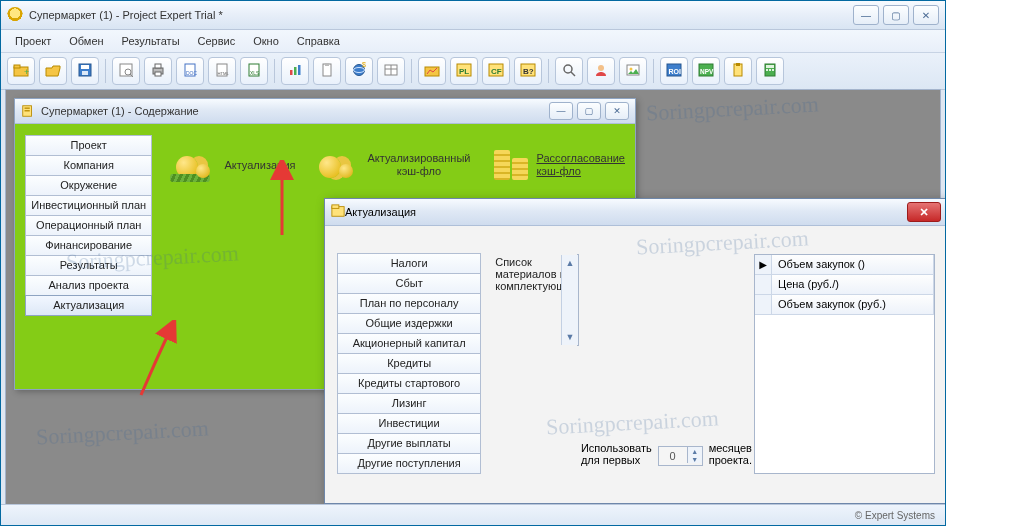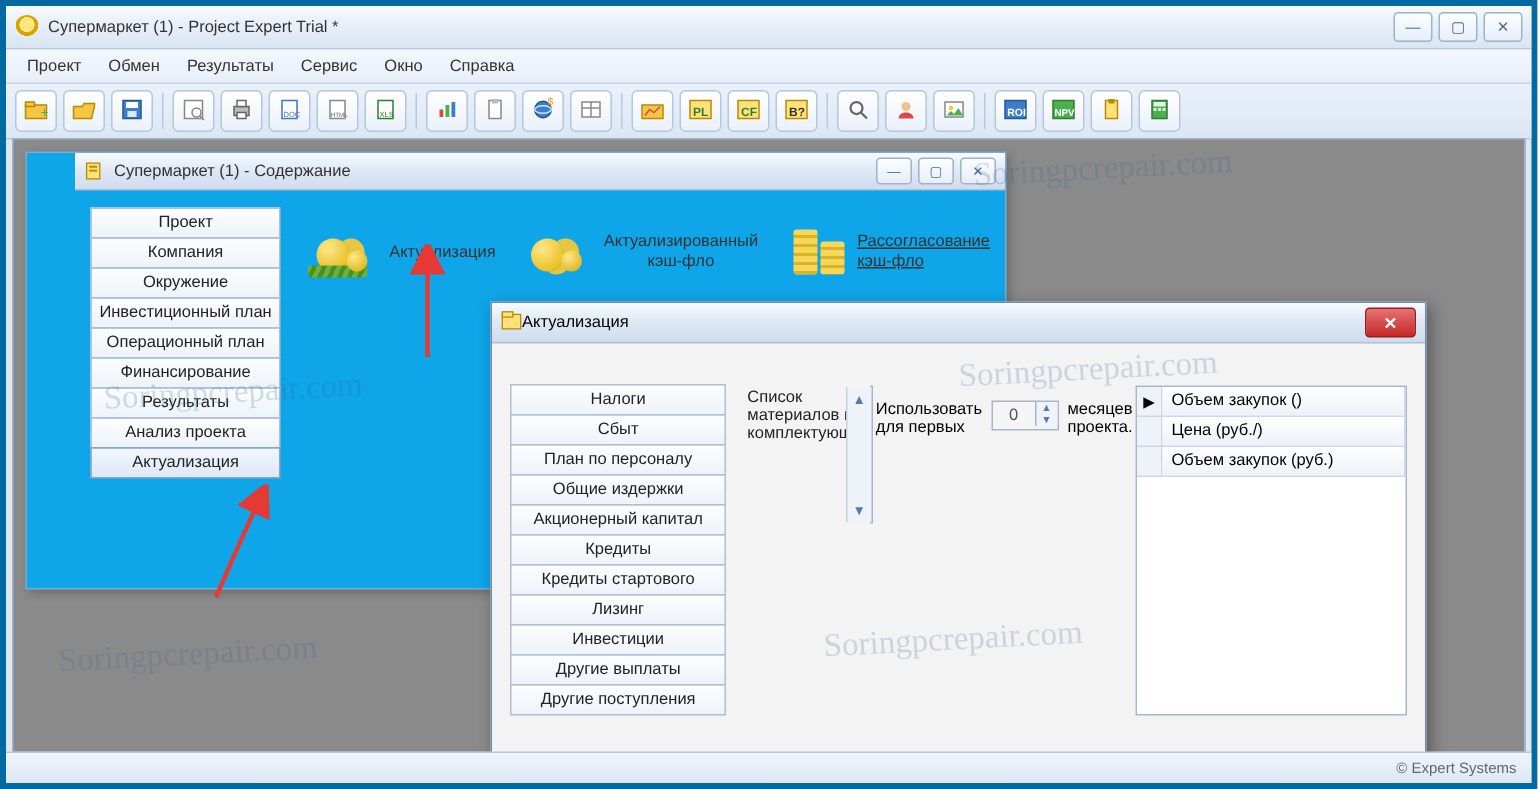--- a/index.html
+++ b/index.html
@@ -1,32 +1,32 @@
 <!DOCTYPE html>
 <html><head>
 <meta charset="utf-8">
 <style>
   html, body { margin:0; padding:0; font-family: Tahoma, Verdana, sans-serif; font-size:11px; background:#fff; }
-  .app-window { width:1025px; height:526px; box-sizing:border-box; border:4px solid #0369a1; background:#dfe7f2; position:relative; overflow:hidden;}
+  .app-window { width:946px; height:526px; box-sizing:border-box; border:1px solid #0369a1; background:#dfe7f2; position:relative; overflow:hidden;}
   .titlebar { height:28px; background:linear-gradient(#f7fbff,#e8eff9 45%,#d9e5f3); border-bottom:1px solid #b9c7db; display:flex; align-items:center; padding:0 6px; }
   .titlebar .app-icon { width:16px; height:16px; background:radial-gradient(circle at 50% 40%, #ffe680 0 40%, #d9a400 41% 60%, transparent 61%); border-radius:50%; margin-right:6px;}
   .titlebar .title { flex:1; color:#333; }
   .win-controls { display:flex; gap:4px;}
   .win-btn { width:24px; height:18px; border:1px solid #9fb2cc; background:linear-gradient(#fcfeff,#e6eef8); border-radius:3px; display:flex; align-items:center; justify-content:center; color:#4a6a94; font-size:10px; cursor:default;}
   .win-btn.close {}
   .menubar { height:22px; background:linear-gradient(#f2f7fd,#e8eff9); border-bottom:1px solid #c7d3e4; display:flex; align-items:center; padding:0 6px; gap:2px;}
   .menu-item { padding:2px 8px; color:#333; }
   .toolbar { height:36px; background:linear-gradient(#eaf1fa,#dce7f4); border-bottom:1px solid #b9c7db; display:flex; align-items:center; padding:0 6px; gap:4px;}
   .tbtn { width:26px; height:26px; border:1px solid #b7c6db; background:linear-gradient(#ffffff,#e9f1fb); border-radius:4px; display:flex; align-items:center; justify-content:center;}
   .tbtn svg { width:16px; height:16px; }
   .tb-sep { width:1px; height:24px; background:#b9c7db; margin:0 2px;}
   .workspace { position:absolute; top:88px; bottom:20px; left:4px; right:4px; border:1px solid #a4b4cc; background:#8a8a8a; }
   .statusbar { position:absolute; bottom:0; left:0; right:0; height:20px; background:linear-gradient(#eef4fc,#dde8f5); border-top:1px solid #b9c7db; display:flex; align-items:center; justify-content:flex-end; padding-right:10px; color:#666; font-size:10px;}
   
-  .mdi-child { position:absolute; border:1px solid #8ea4c2; background:#0ea5e9; box-shadow:2px 2px 6px rgba(0,0,0,.25);padding-left:32px; }
+  .mdi-child { position:absolute; border:1px solid #8ea4c2; background:#84cc16; box-shadow:2px 2px 6px rgba(0,0,0,.25); }
   .mdi-titlebar { height:24px; background:linear-gradient(#f7fbff,#e0e9f5 45%,#cfdcee); border-bottom:1px solid #aebfd8; display:flex; align-items:center; padding:0 6px; color:#333;}
   .mdi-titlebar .ic { width:14px; height:14px; margin-right:6px; display:inline-flex; align-items:center; justify-content:center;}
   .mdi-titlebar .spacer { flex:1;}
   .mdi-btn { width:22px; height:16px; border:1px solid #9fb2cc; background:linear-gradient(#fcfeff,#e6eef8); border-radius:3px; display:flex; align-items:center; justify-content:center; color:#4a6a94; margin-left:4px; font-size:9px;}
   .mdi-body { padding:12px 10px 16px; display:flex; gap:8px;}
   
   .nav-list { width:150px; display:flex; flex-direction:column; }
   .nav-btn { height:19px; line-height:19px; border:1px solid #b1bed3; background:linear-gradient(#fcfeff,#edf3fb); text-align:center; color:#222; margin-top:-1px; padding:0 4px; font-size:11px; }
   .nav-btn.selected { background:linear-gradient(#f2f7ff,#dde8f7); border-color:#8ea4c2; }
   
@@ -47,21 +47,21 @@
   .dialog .dlg-title { height:26px; background:linear-gradient(#f7fbff,#e0e9f5 45%,#cfdcee); border-bottom:1px solid #aebfd8; display:flex; align-items:center; padding:0 6px;}
   .dialog .dlg-title .spacer{flex:1;}
   .dlg-close { width:32px; height:18px; background:linear-gradient(#e57373,#c62828); border:1px solid #9c1b1b; border-radius:3px; color:#fff; display:flex; align-items:center; justify-content:center; font-weight:bold; font-size:11px;}
   .dialog-body { display:flex; padding:28px 12px 10px; gap:12px;}
   .dlg-nav { width:168px; }
   .right-pane { flex:1; display:flex; flex-direction:row; }
   .lbl-line { color:#222; margin:2px 0 4px 2px;}
   .listbox { height:90px; border:1px solid #a8b6cc; background:#fff; position:relative;}
   .listbox .sb { position:absolute; right:0; top:0; bottom:0; width:16px; background:#eef3fa; border-left:1px solid #c3d0e3; display:flex; flex-direction:column; justify-content:space-between;}
   .sb-btn{ height:16px; display:flex; align-items:center; justify-content:center; color:#5a7aa6; font-size:9px;}
-  .row-use { display:flex; align-items:flex-start; gap:6px; margin:10px 2px 8px;}
+  .row-use { display:flex; align-items:flex-end; gap:6px; margin:10px 2px 8px;}
   .spin { display:inline-flex; border:1px solid #a8b6cc; }
   .spin input { width:24px; height:16px; border:none; text-align:center; background:#f5f5f5; font:inherit; color:#555;}
   .spin .btns { display:flex; flex-direction:column;}
   .spin .btns div { width:14px; height:8px; border-left:1px solid #a8b6cc; display:flex; align-items:center; justify-content:center; font-size:7px; color:#5a7aa6; background:#eef3fa;}
   .grid { border:1px solid #a8b6cc; background:#fff;}
   .grid-row { display:flex; align-items:center; }
   .grid-row .hd { flex:0 0 16px; height:19px; background:#eef3fa; border-right:1px solid #ccd7e7; border-bottom:1px solid #ccd7e7; display:flex; align-items:center; justify-content:center; font-size:10px;}
   .grid-row .cell-label { flex:0 0 155px; height:19px; line-height:19px; background:linear-gradient(#fefefe,#edf2fa); border-right:1px solid #ccd7e7; border-bottom:1px solid #ccd7e7; padding-left:6px;}
   .grid-row .cell-rest { flex:1; height:19px; border-bottom:1px solid #ccd7e7; background:#fff;}
   

